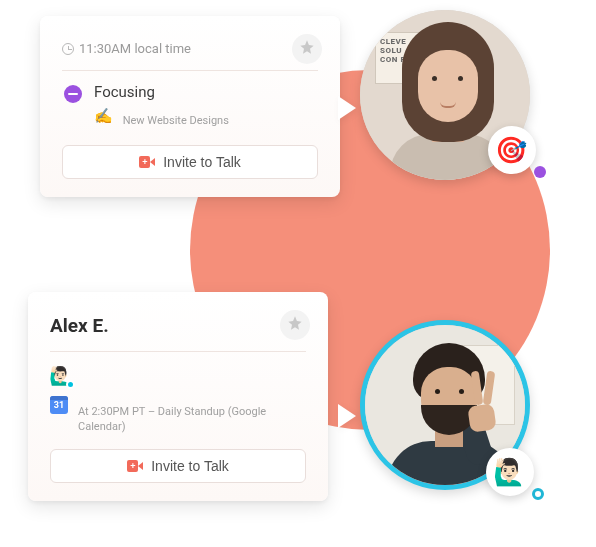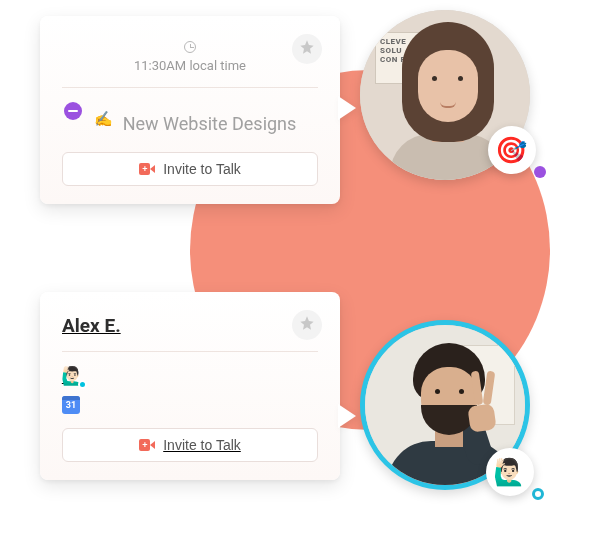--- a/index.html
+++ b/index.html
@@ -20,48 +20,48 @@
   .card {
     position: absolute;
     width: 300px;
     background: linear-gradient(180deg,#ffffff 0%, #fdf8f6 100%);
     border-radius: 8px;
     padding: 22px 22px 18px 22px;
     box-shadow: 0 6px 18px rgba(0,0,0,0.10), 0 2px 4px rgba(0,0,0,0.05);
     z-index: 2;
   }
   .card.card1 { top: 16px; left: 40px; }
-  .card.card2 { top: 292px; left: 40px; text-decoration: underline; }
+  .card.card2 { top: 292px; left: 28px; }
 
   .star-btn {
     position: absolute; top: 18px; right: 18px;
     width: 30px; height: 30px; border-radius: 50%;
     background: #f3f3f3; display: flex; align-items: center; justify-content: center;
     cursor: pointer;
   }
   .star-btn svg { width: 16px; height: 16px; fill: #c8c8c8; }
 
   .name { font-size: 19px; font-weight: 700; color: #2e2e2e; }
-  .subline { display: flex; align-items: center; gap: 5px; margin-top: 3px; color: #9a9a9a; font-size: 13px; flex-direction: column; }
+  .subline { display: flex; align-items: center; gap: 5px; margin-top: 3px; color: #9a9a9a; font-size: 13px; }
   .subline .clock { width: 12px; height: 12px; border: 1.3px solid #b8b8b8; border-radius: 50%; position: relative; flex: 0 0 12px;}
   .subline .clock::after { content:""; position:absolute; width:4px; height:1.3px; background:#b8b8b8; top:5px; left:5px; transform-origin:left center; }
   .subline .clock::before { content:""; position:absolute; width:1.3px; height:4px; background:#b8b8b8; top:2px; left:5px; }
 
   .divider { border: none; border-top: 1px solid #eee4e0; margin: 14px 0 12px 0; }
 
   .status-row { display: flex; align-items: flex-start; gap: 10px; margin-bottom: 10px; }
   .status-row .ico-wrap { position: relative; width: 22px; height: 22px; flex: 0 0 22px; display:flex; align-items:center; justify-content:center; }
   .status-row .label { font-size: 15px; color: #3b3b3b; }
   .status-row .sub   { font-size: 13px; color: #a0a0a0; margin-top: 2px; }
 
   .dnd-badge { width: 18px; height: 18px; background: #9b51e0; border-radius: 50%; position: relative; }
   .dnd-badge::after { content:""; position:absolute; width:10px; height:2px; background:#fff; top:8px; left:4px; border-radius:1px; }
 
   .meta-row { display:flex; align-items:center; gap:10px; margin-top: 4px; margin-bottom: 4px; }
-  .meta-row .text { font-size: 18px; color: #a0a0a0; margin-top: 9px; }
+  .meta-row .text { font-size: 11px; color: #a0a0a0; margin-top: 9px; }
   .meta-row.emoji .ico { font-size: 15px; }
   .meta-row.cal { align-items:flex-start; margin-top: 8px; }
   .cal-icon { width:18px; height:18px; background:#4e8cf5; border-radius:3px; position:relative; flex: 0 0 18px; }
   .cal-icon::before { content:"31"; position:absolute; inset:0; color:#fff; font-size:9px; font-weight:700; display:flex; align-items:center; justify-content:center; }
   .cal-icon::after { content:""; position:absolute; top:0; left:0; right:0; height:4px; background:#3e73cf; border-radius:3px 3px 0 0; }
 
   .avatar-emoji { font-size: 18px; position: relative; }
   .presence-dot { position:absolute; right:-3px; bottom:-3px; width:9px; height:9px; border-radius:50%; background:#00c2e0; border:2px solid #fff; }
 
   .invite-btn {
@@ -165,20 +165,21 @@
     <div class="subline">
       <span class="clock"></span>
       <span>11:30AM local time</span>
     </div>
     <hr class="divider">
     <div class="status-row">
       <span class="ico-wrap">
           <span class="dnd-badge"></span>
         </span>
       <div class="status-col">
+        <span class="label">Focusing</span>
         <div class="meta-row emoji" style="margin-top:4px;">
           <span class="ico">✍️</span>
           <span class="text">New Website Designs</span>
         </div>
       </div>
     </div>
     <button class="invite-btn">
       <span class="cam-icon">
         <span class="body"></span>
           <span class="lens"></span>
@@ -202,20 +203,21 @@
     <div class="status-row">
       <span class="ico-wrap">
         <span class="avatar-emoji">🙋🏻‍♂️</span>
         <span class="presence-dot"></span>
       </span>
       <div class="status-col">
       </div>
     </div>
     <div class="meta-row cal">
       <span class="cal-icon"></span>
+      <span class="text" style="line-height:1.35">At 2:30PM PT – Daily Standup (Google Calendar)</span>
     </div>
     <button class="invite-btn">
       <span class="cam-icon">
         <span class="body"></span>
           <span class="lens"></span>
           <span class="plus">+</span>
       </span>
       <span>Invite to Talk</span>
     </button>
   </div>

